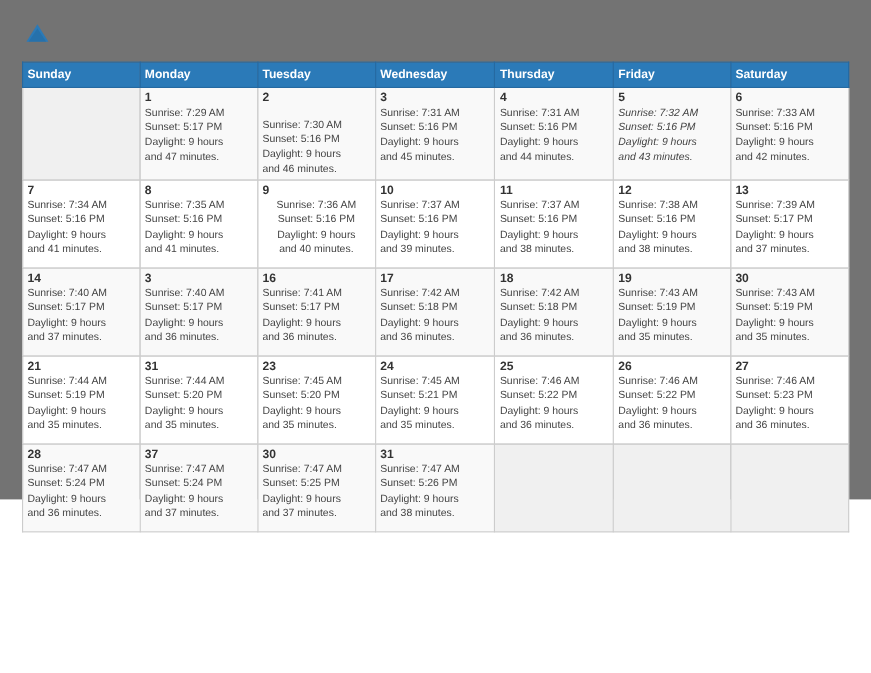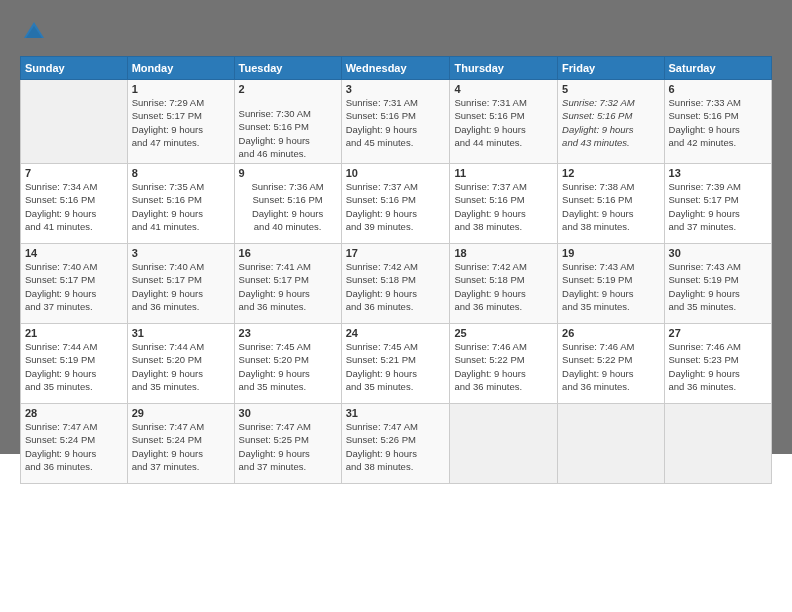--- a/index.html
+++ b/index.html
@@ -334,21 +334,21 @@
         </tr>
         <tr>
           <td>
             <div class="day-number">28</div>
             <div class="day-info" style="white-space: pre-line;">Sunrise: 7:47 AM
 Sunset: 5:24 PM
 Daylight: 9 hours
 and 36 minutes.</div>
           </td>
           <td>
-            <div class="day-number">29</div>
+            <div class="day-number">37</div>
             <div class="day-info" style="white-space: pre-line;">Sunrise: 7:47 AM
 Sunset: 5:24 PM
 Daylight: 9 hours
 and 37 minutes.</div>
           </td>
           <td>
             <div class="day-number">30</div>
             <div class="day-info" style="white-space: pre-line;">Sunrise: 7:47 AM
 Sunset: 5:25 PM
 Daylight: 9 hours

